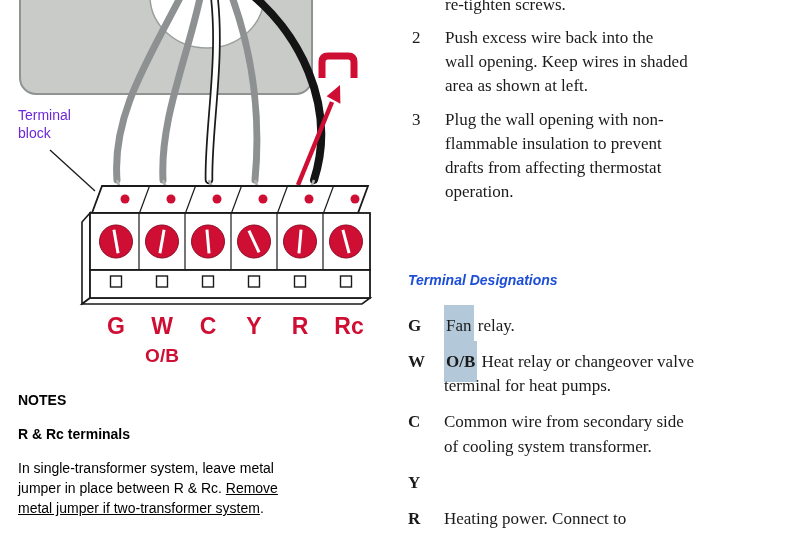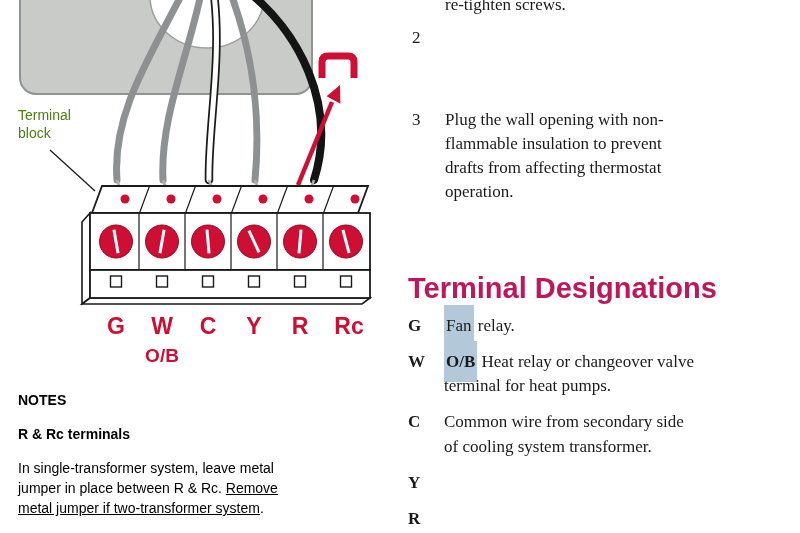--- a/index.html
+++ b/index.html
@@ -3,39 +3,39 @@
 <meta charset="utf-8">
 <style>
   html,body { margin:0; padding:0; background:#fff; }
   .page {
     position:relative; width:800px; height:533px; background:#ffffff;
     overflow:hidden; font-family:"Liberation Serif", serif; color:#1a1a1a;
   }
 
   
   .tb-label { position:absolute; left:18px; top:106px; font-family:"Liberation Sans", sans-serif;
-              font-size:14px; line-height:1.3; color:#4d7c0f; }
+              font-size:14px; line-height:1.3; color:#6d28d9; }
   .notes { position:absolute; left:18px; top:392px; width:340px;
            font-family:"Liberation Sans", sans-serif; font-size:14px; color:#000000; }
   .notes-heading { font-weight:bold; margin-bottom:18px; }
   .notes-sub { font-weight:bold; margin-bottom:16px; }
   .notes-para { line-height:1.43; }
   .u { text-decoration:underline; }
 
   
   .partial-top { position:absolute; left:445px; top:-7px; font-size:17px; line-height:1.42; }
   .step { position:absolute; left:412px; width:350px; display:flex; font-size:17px; line-height:1.42; }
   .step-num { width:33px; flex:none; }
   .step-text { white-space:pre-line; }
   .step2 { top:26px; }
   .step3 { top:108px; }
 
   .td-heading { position:absolute; left:408px; top:272px;
                 font-family:"Liberation Sans", sans-serif; font-weight:bold;
-                font-size:29px; color:#be185d; }
+                font-size:14px; color:#1d4ed8;font-style:italic; }
 
   .entries { position:absolute; left:408px; top:314px; width:385px; font-size:17px; line-height:1.42; }
   .entry { display:flex; margin-bottom:12px; }
   .entry-key { width:36px; flex:none; font-weight:bold; }
   .entry-text { white-space:pre-line; }
   .hl { background:#b3c9d9; padding:11px 2px; }
   .hl:empty { display:none; padding:0; }
   .hl-bold { font-weight:bold; }
 
   svg text.term-letter { font-family:"Liberation Sans", sans-serif; font-weight:bold; font-size:23px; }
@@ -156,20 +156,23 @@
   <div class="notes">
     <div class="notes-heading">NOTES</div>
     <div class="notes-sub">R &amp; Rc terminals</div>
     <div class="notes-para"><span>In single-transformer system, leave metal</span><br><span>jumper in place between R &amp; Rc. </span><span class="u">Remove</span><br><span class="u">metal jumper if two-transformer system</span><span>.</span></div>
   </div>
 
   <div class="partial-top">re-tighten screws.</div>
 
   <div class="step step2">
     <div class="step-num">2</div>
+    <div class="step-text">Push excess wire back into the
+wall opening. Keep wires in shaded
+area as shown at left.</div>
   </div>
 
   <div class="step step3">
     <div class="step-num">3</div>
     <div class="step-text">Plug the wall opening with non-
 flammable insulation to prevent
 drafts from affecting thermostat
 operation.</div>
   </div>
 
@@ -188,16 +191,17 @@
     <div class="entry">
         <div class="entry-key">C</div>
         <div class="entry-text"><span>Common wire from secondary side
 of cooling system transformer.</span></div>
       </div>
     <div class="entry">
         <div class="entry-key">Y</div>
       </div>
     <div class="entry">
         <div class="entry-key">R</div>
+        <div class="entry-text"><span>Heating power. Connect to</span></div>
       </div>
   </div>
 
 </div>
 
 </body></html>

